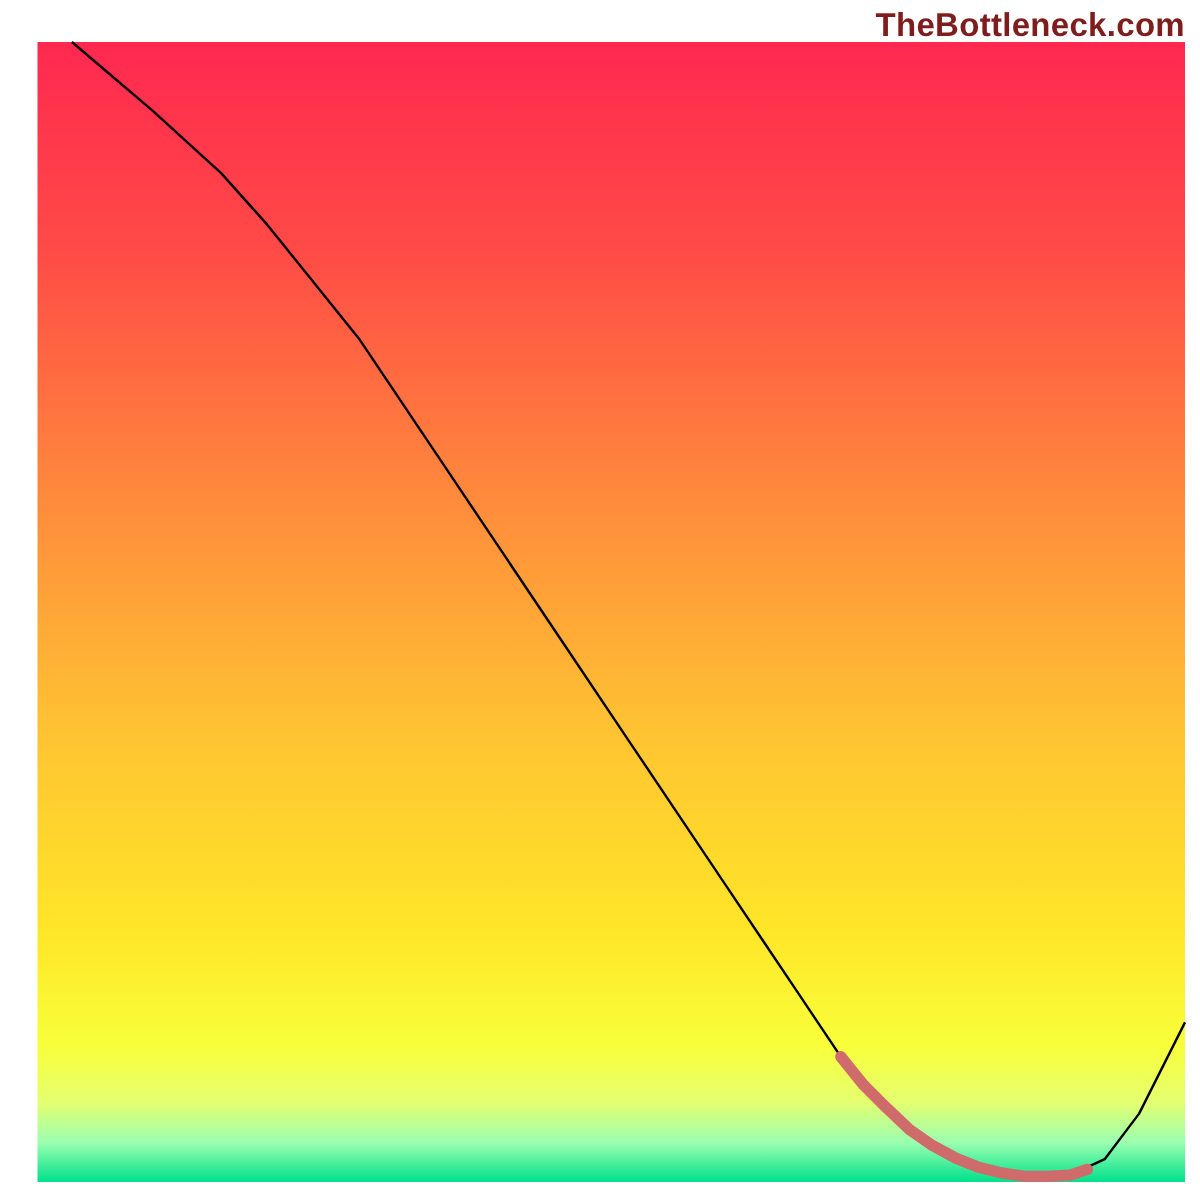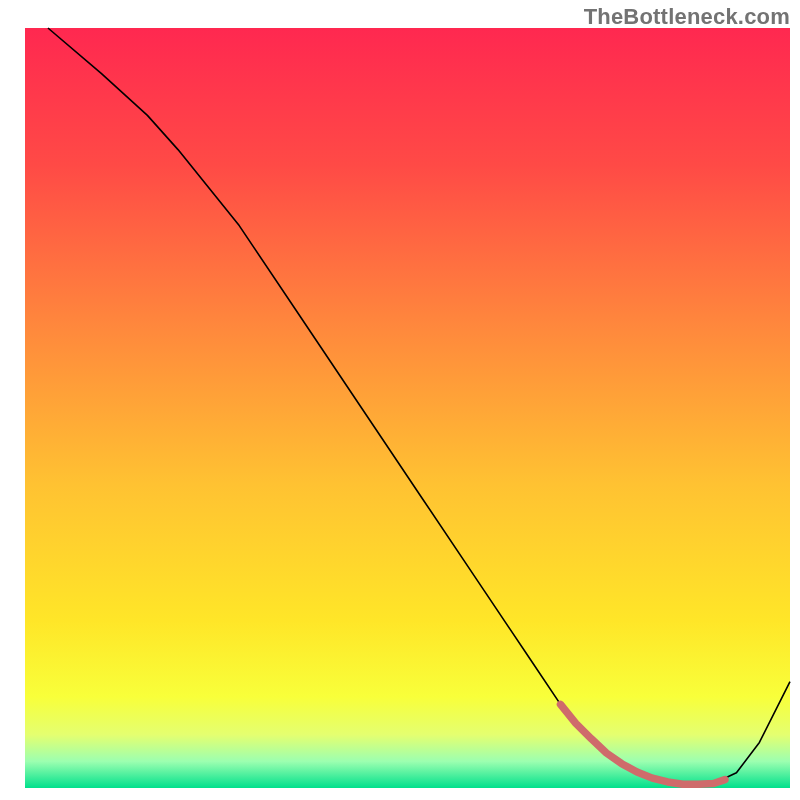--- a/index.html
+++ b/index.html
@@ -15,21 +15,21 @@
     position: relative;
     width: 800px;
     height: 800px;
   }
   .watermark {
     position: absolute;
     top: 4px;
     right: 10px;
     font-size: 22px;
     font-weight: 600;
-    color: #737373;
+    color: #7f1d1d;
     letter-spacing: 0.2px;
     z-index: 5;
   }
   svg.chart {
     position: absolute;
     left: 0;
     top: 0;
     width: 800px;
     height: 800px;
     display: block;

